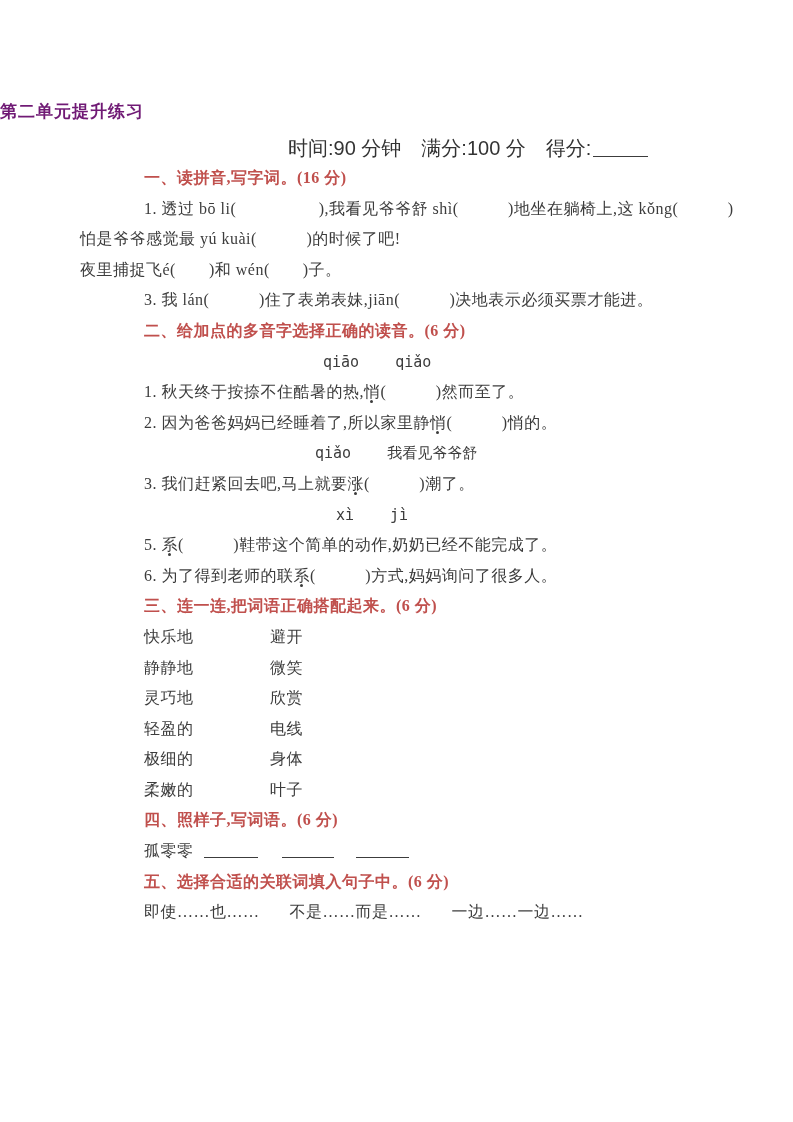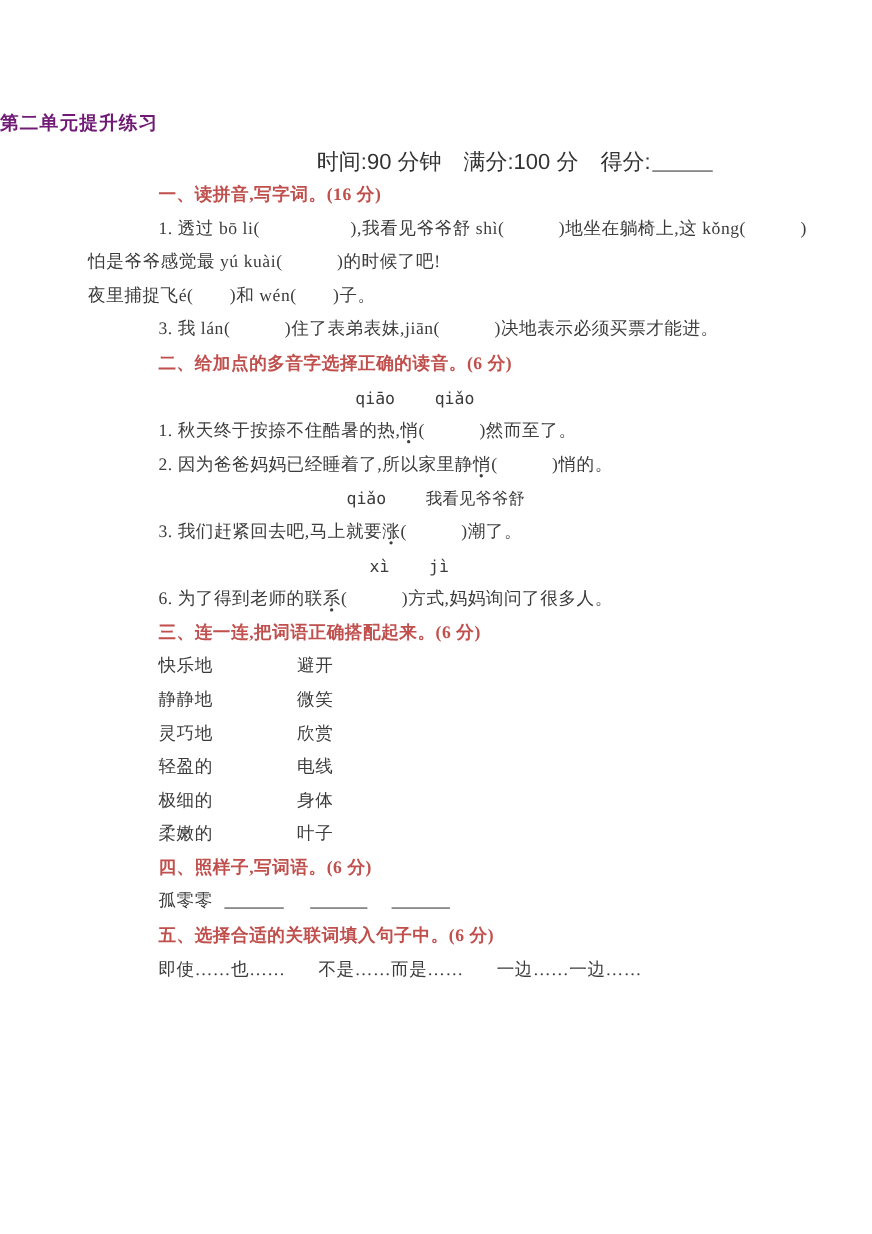--- a/index.html
+++ b/index.html
@@ -81,20 +81,21 @@
     <div class="row ind head">二、给加点的多音字选择正确的读音。(6 分)</div>
 
     <div class="row py py-a"><span>qiāo</span><span>qiǎo</span></div>
     <div class="row ind"><span>1. 秋天终于按捺不住酷暑的热,</span><span class="dot">悄</span><span>(　　　)然而至了。</span></div>
     <div class="row ind"><span>2. 因为爸爸妈妈已经睡着了,所以家里静</span><span class="dot">悄</span><span>(　　　)悄的。</span></div>
 
     <div class="row py py-b"><span>qiǎo</span><span>我看见爷爷舒</span></div>
     <div class="row ind"><span>3. 我们赶紧回去吧,马上就要</span><span class="dot">涨</span><span>(　　　)潮了。</span></div>
 
     <div class="row py py-c"><span>xì</span><span>jì</span></div>
+    <div class="row ind"><span>5. </span><span class="dot">系</span><span>(　　　)鞋带这个简单的动作,奶奶已经不能完成了。</span></div>
     <div class="row ind"><span>6. 为了得到老师的联</span><span class="dot">系</span><span>(　　　)方式,妈妈询问了很多人。</span></div>
 
     <div class="row ind head">三、连一连,把词语正确搭配起来。(6 分)</div>
     <div class="row ind"><span class="pair-left">快乐地</span><span>避开</span></div>
     <div class="row ind"><span class="pair-left">静静地</span><span>微笑</span></div>
     <div class="row ind"><span class="pair-left">灵巧地</span><span>欣赏</span></div>
     <div class="row ind"><span class="pair-left">轻盈的</span><span>电线</span></div>
     <div class="row ind"><span class="pair-left">极细的</span><span>身体</span></div>
     <div class="row ind"><span class="pair-left">柔嫩的</span><span>叶子</span></div>
 

